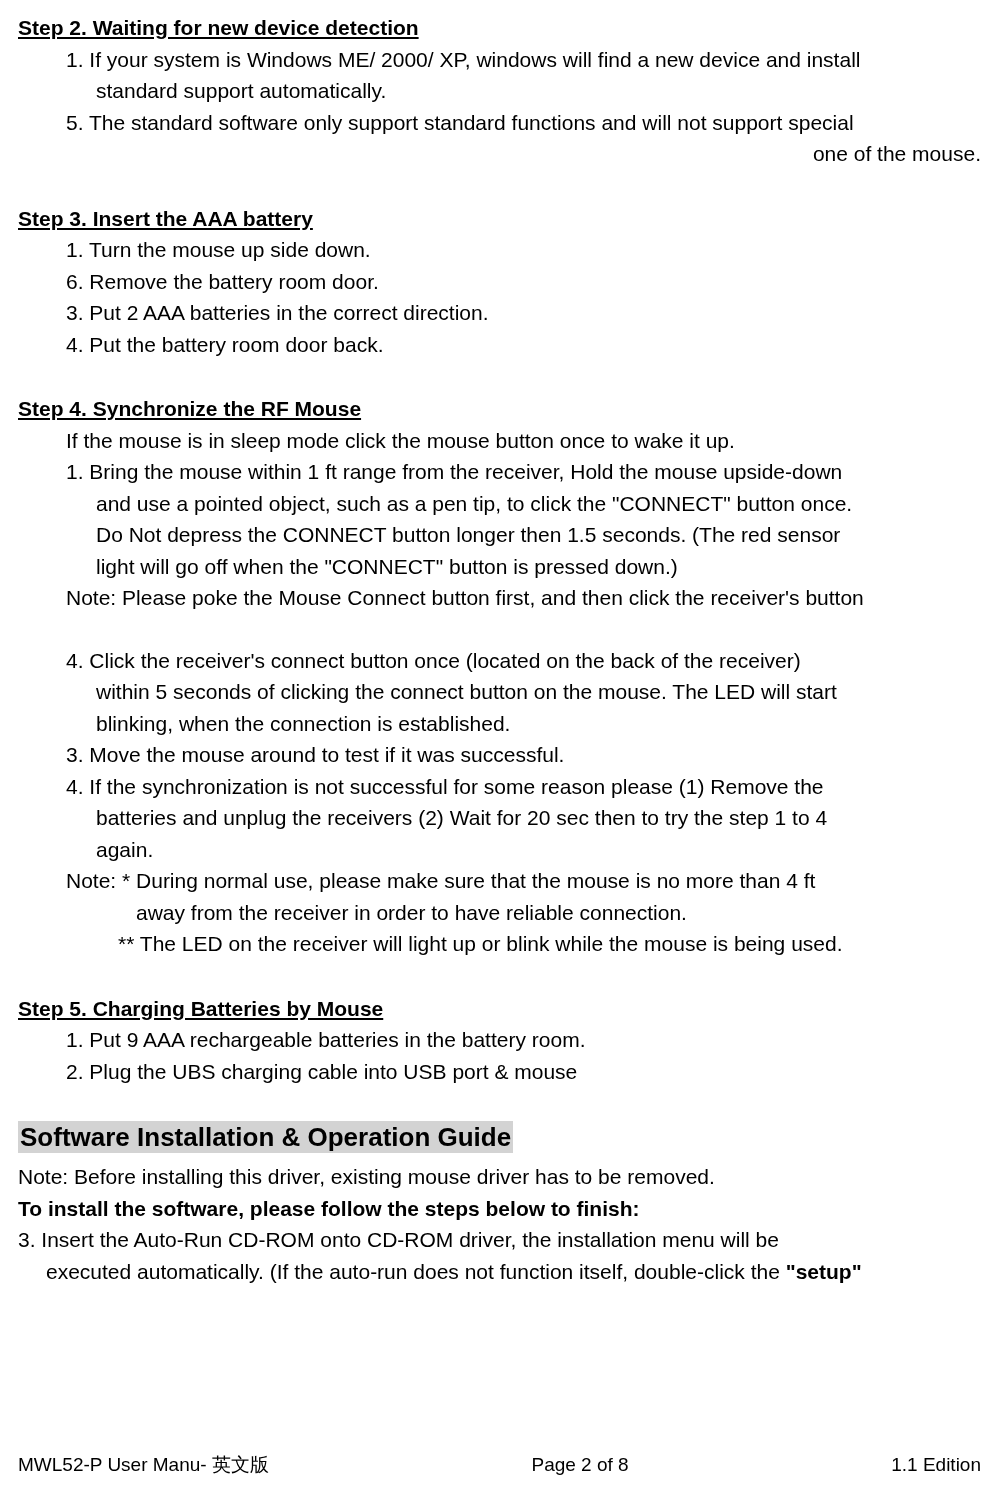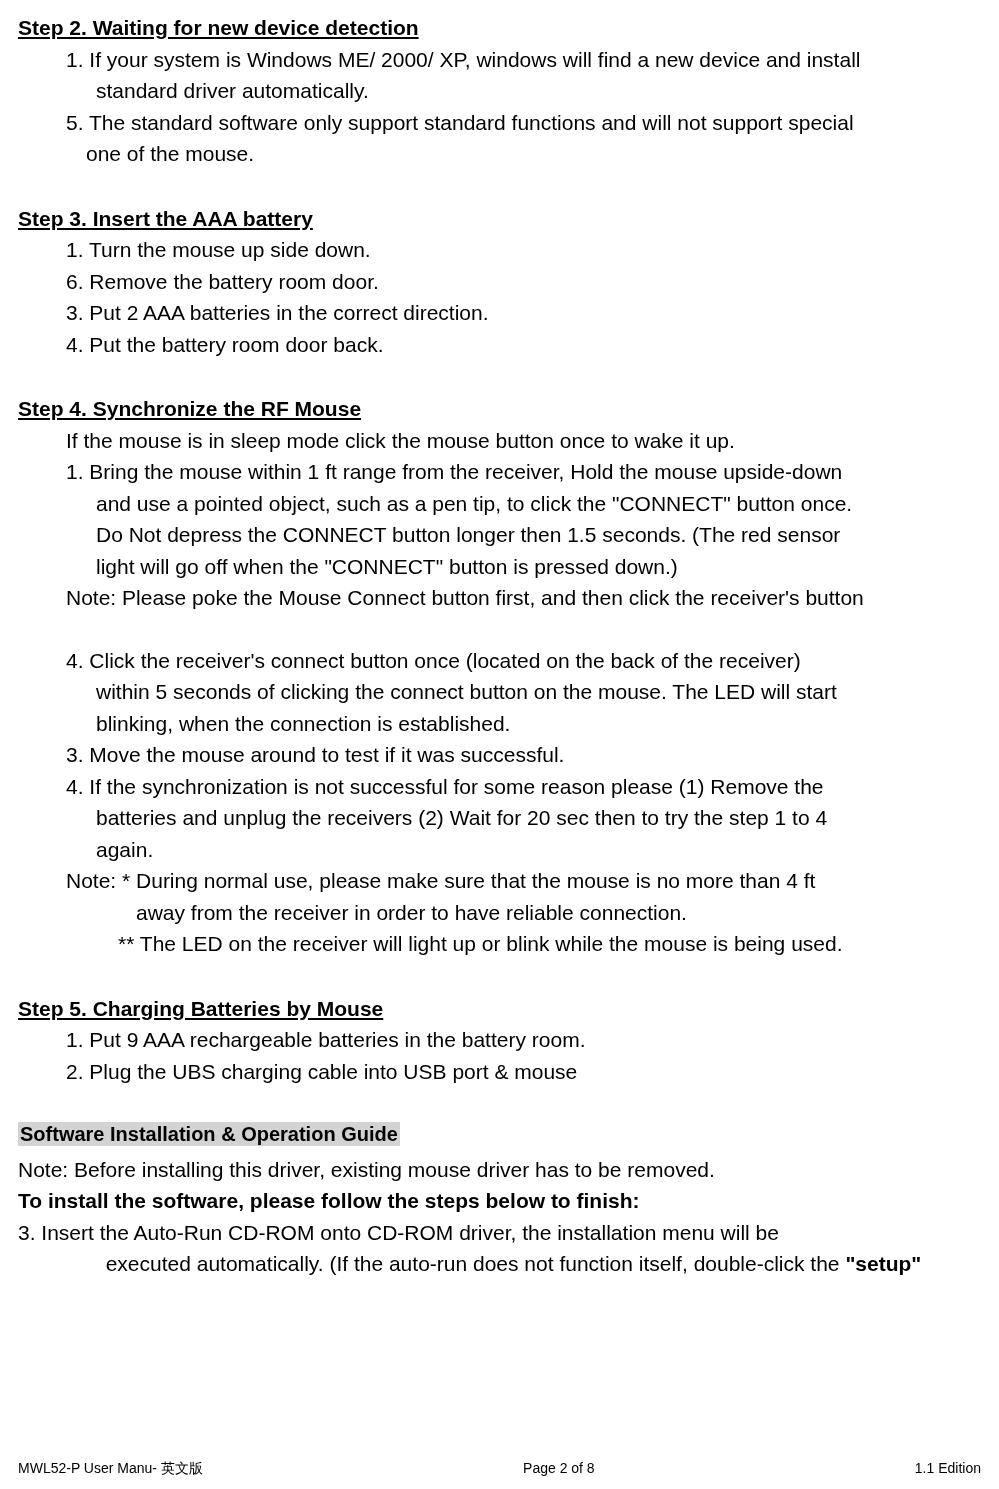--- a/index.html
+++ b/index.html
@@ -22,50 +22,50 @@
     .indent-1 {
       padding-left: 48px;
     }
     .indent-2 {
       padding-left: 78px;
     }
     .spacer {
       height: 31px;
     }
     .section-heading {
-      font-size: 20px;
+      font-size: 26px;
       font-weight: bold;
       background-color: #d3d3d3;
       display: inline;
       padding: 1px 2px;
     }
     .bold {
       font-weight: bold;
     }
     .footer {
       position: absolute;
       bottom: 10px;
       left: 0;
       right: 0;
       width: 100%;
-      font-size: 14px;
+      font-size: 19px;
       padding: 0 18px;
       display: flex;
       justify-content: space-between;
     }
     p { margin: 0; }
   </style>
 </head>
 <body>
 
 <p class="step-heading">Step 2. Waiting for new device detection</p>
 <p class="indent-1">1. If your system is Windows ME/ 2000/ XP, windows will find a new device and install</p>
-<p class="indent-2">standard driver automatically.</p>
+<p class="indent-2">standard support automatically.</p>
 <p class="indent-1">5. The standard software only support standard functions and will not support special</p>
-<p style="padding-left:68px;">one of the mouse.</p>
+<p style="padding-left:68px;text-align:right;">one of the mouse.</p>
 
 <div class="spacer"></div>
 
 <p class="step-heading">Step 3. Insert the AAA battery</p>
 <p class="indent-1">1.  Turn the mouse up side down.</p>
 <p class="indent-1">6.  Remove the battery room door.</p>
 <p class="indent-1">3.  Put 2 AAA batteries in the correct direction.</p>
 <p class="indent-1">4.  Put the battery room door back.</p>
 
 <div class="spacer"></div>
@@ -96,21 +96,21 @@
 <p class="step-heading">Step 5. Charging Batteries by Mouse</p>
 <p class="indent-1">1.  Put 9 AAA rechargeable batteries in the battery room.</p>
 <p class="indent-1">2.  Plug the UBS charging cable into USB port &amp; mouse</p>
 
 <div class="spacer"></div>
 
 <div><span class="section-heading">Software Installation &amp; Operation Guide</span></div>
 <p style="margin-top:4px;">Note: Before installing this driver, existing mouse driver has to be removed.</p>
 <p class="bold">To install the software, please follow the steps below to finish:</p>
 <p>3. Insert the Auto-Run CD-ROM onto CD-ROM driver, the installation menu will be</p>
-<p style="padding-left:28px;text-align:center;">
+<p style="padding-left:28px;">
   <span>executed automatically. (If the auto-run does not function itself, double-click the </span><span class="bold">"setup"</span>
 </p>
 
 <div class="footer">
   <span>MWL52-P User Manu-  英文版</span>
   <span>Page 2 of 8</span>
   <span>1.1 Edition</span>
 </div>
 
 </body></html>

